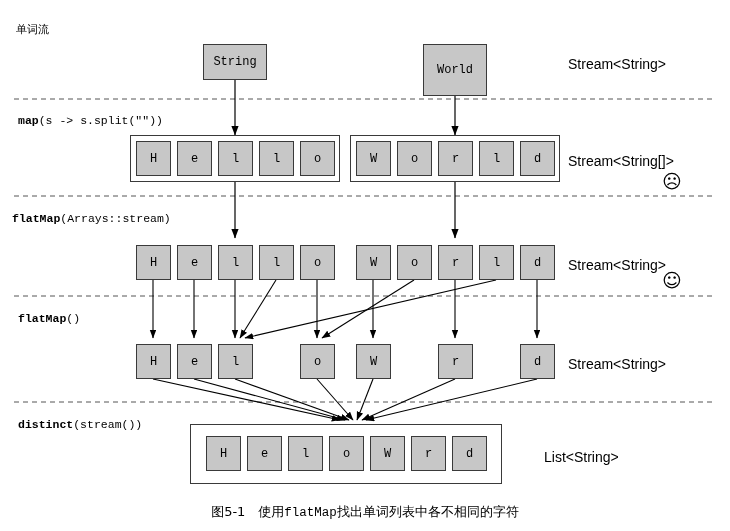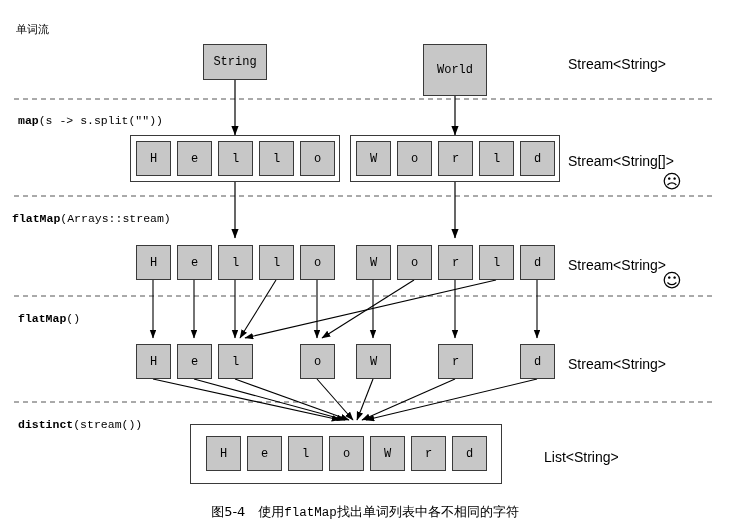--- a/index.html
+++ b/index.html
@@ -264,15 +264,15 @@
     </div>
   <div class="box" style="left:411px; top:436px; width:35px; height:35px;">
       <span>r</span>
     </div>
   <div class="box" style="left:452px; top:436px; width:35px; height:35px;">
       <span>d</span>
     </div>
 
   <div class="type-label" style="left:544px; top:449px;">List&lt;String&gt;</div>
 
-  <div class="caption"><span>图5-4　使用</span><span class="mono">flatMap</span><span>找出单词列表中各不相同的字符</span></div>
+  <div class="caption"><span>图5-1　使用</span><span class="mono">flatMap</span><span>找出单词列表中各不相同的字符</span></div>
 
 </div>
 
 </body></html>

